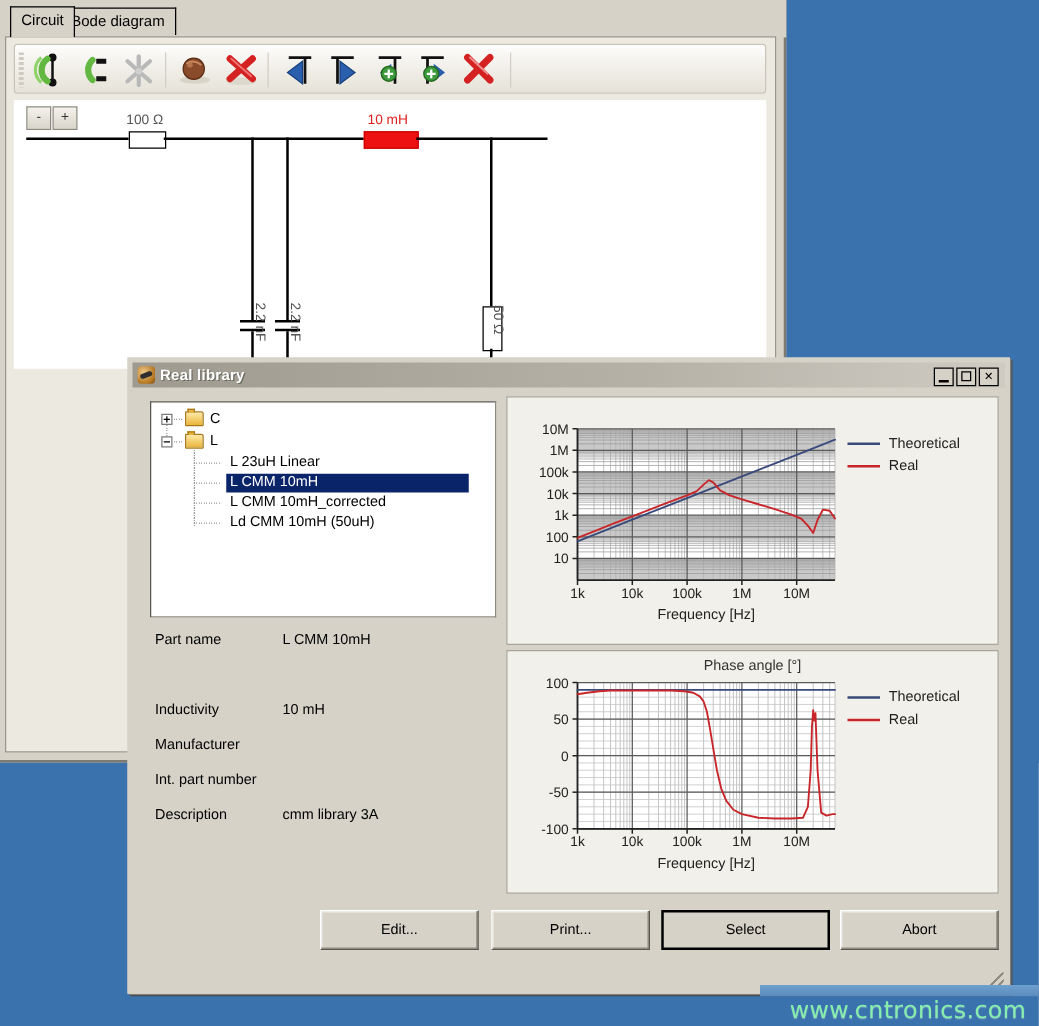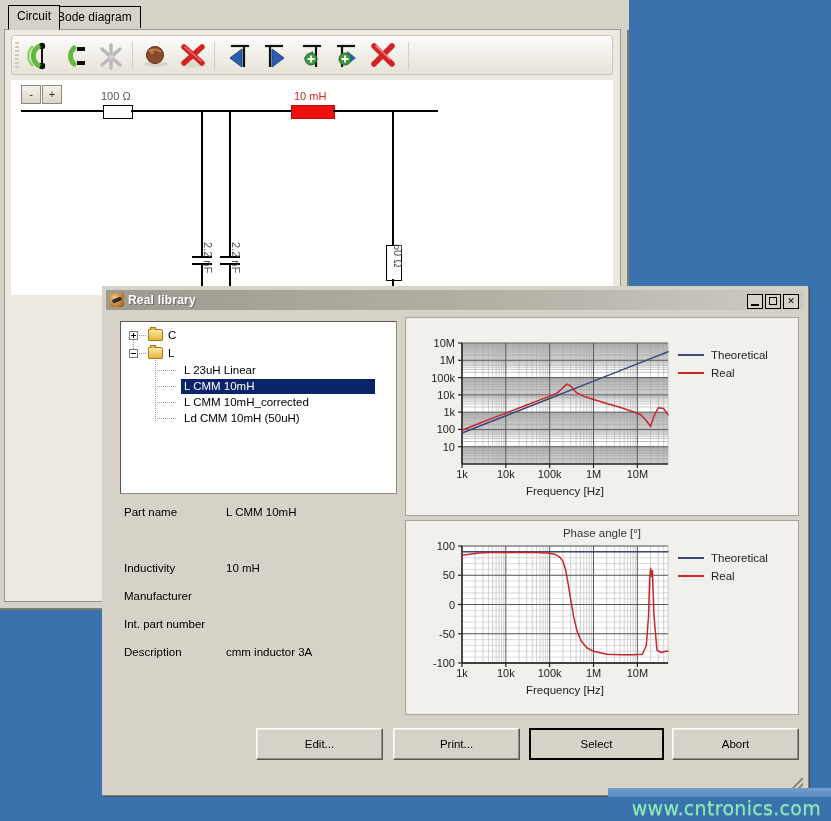--- a/index.html
+++ b/index.html
@@ -405,21 +405,21 @@
     <div class="prow" style="top:84px;">
       <span class="pkey">Manufacturer</span>
       <span class="pval"></span>
     </div>
     <div class="prow" style="top:112px;">
       <span class="pkey">Int. part number</span>
       <span class="pval"></span>
     </div>
     <div class="prow" style="top:140px;">
       <span class="pkey">Description</span>
-      <span class="pval">cmm inductor 3A</span>
+      <span class="pval">cmm library 3A</span>
     </div>
   </div>
 
   <div class="chart-panel" id="panel-imp">
     <svg class="chart-svg" id="svg-imp" width="394" height="199">
         <rect x="56" y="25" width="206" height="121" fill="#ffffff"></rect>
         <rect x="56" y="128.71428571428572" width="206" height="17.285714285714278" fill="#c9c9c9"></rect>
         <rect x="56" y="94.14285714285714" width="206" height="17.285714285714292" fill="#c9c9c9"></rect>
         <rect x="56" y="59.57142857142857" width="206" height="17.285714285714292" fill="#c9c9c9"></rect>
         <rect x="56" y="25" width="206" height="17.285714285714292" fill="#c9c9c9"></rect>

